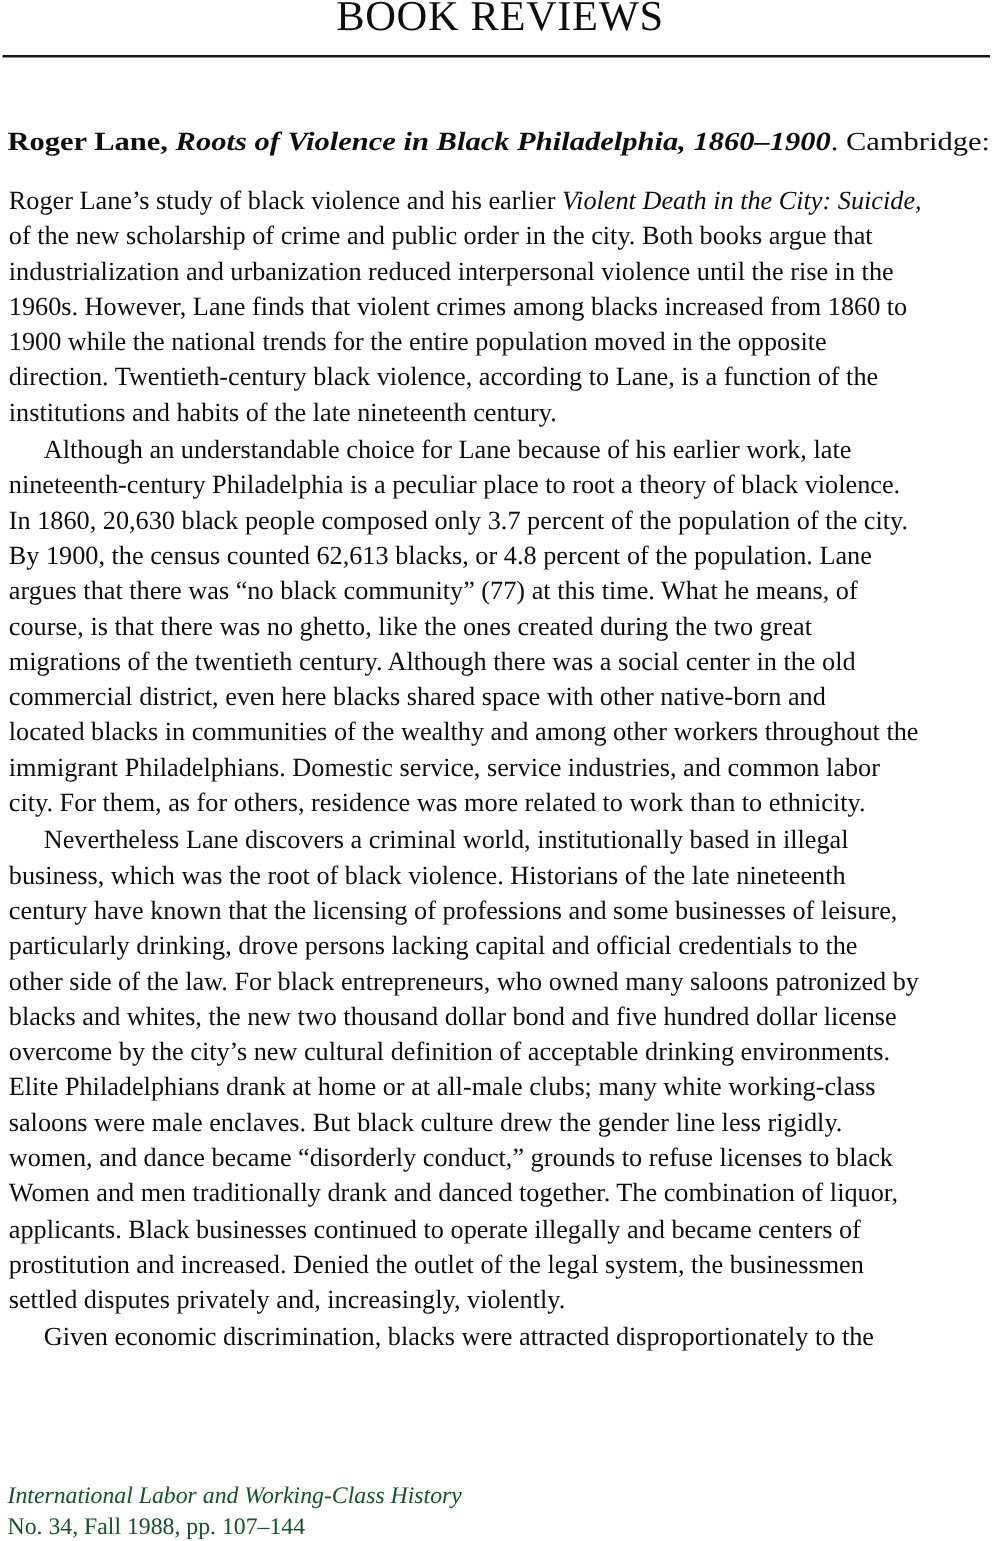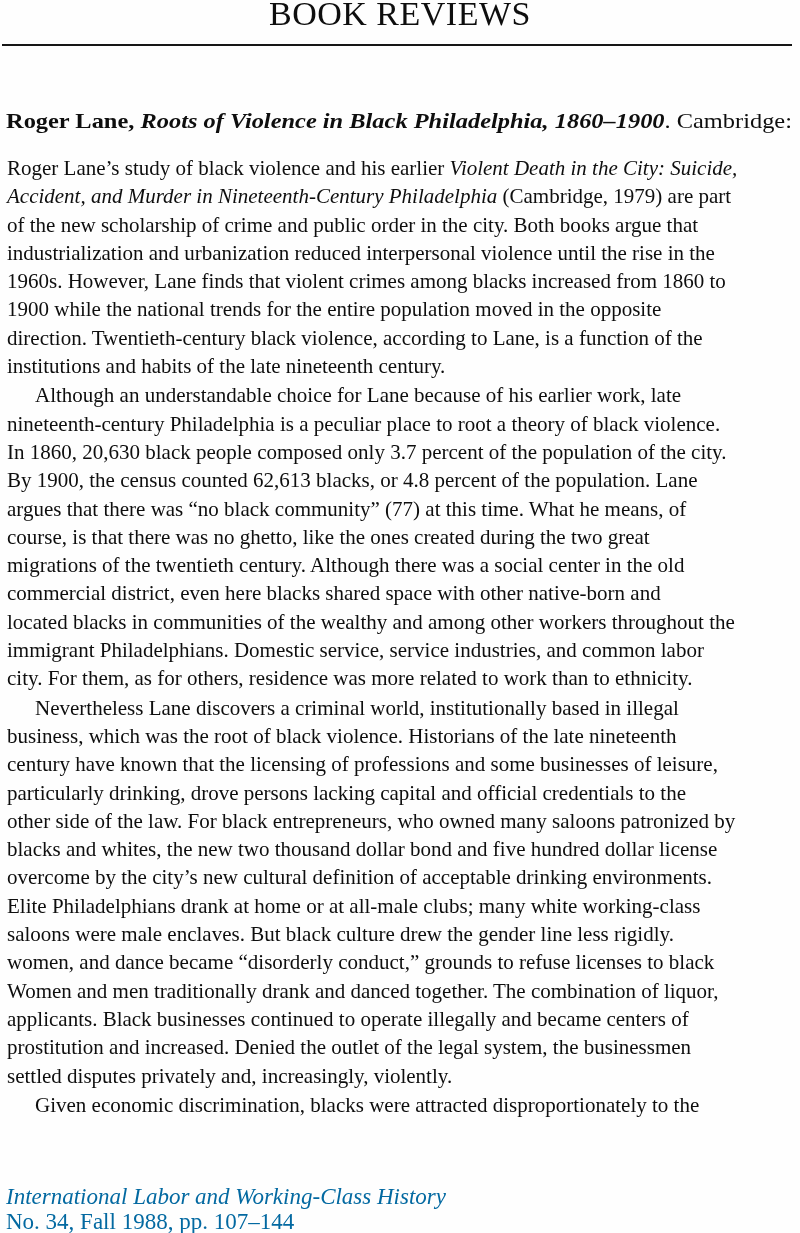--- a/index.html
+++ b/index.html
@@ -32,21 +32,21 @@
     position: absolute;
     top: 44px;
     left: 2px;
     width: 790px;
     height: 2px;
     background: #161616;
   }
   .content {
     position: absolute;
     left: 6px;
-    top: 107px;
+    top: 99px;
     width: 786px;
     font-size: 21px;
   }
   .pline {
     line-height: 28.3px;
     height: 28.3px;
     white-space: nowrap;
     overflow: visible;
   }
   #citation .pline {
@@ -59,41 +59,40 @@
     transform-origin: 0 50%;
   }
   #review-body { margin-top: 18px; }
   .para { margin: 1px; }
   .it { font-style: italic; }
   .bd { font-weight: bold; }
   .footer {
     position: absolute;
     left: 6px;
     top: 1184px;
-    font-size: 23px;
+    font-size: 19px;
     line-height: 25px;
-    color: #0369a1;
+    color: #14532d;
   }
   .footer .journal { font-style: italic; }
 </style>
 </head>
 <body>
 
 <div class="page">
   <div class="title">BOOK REVIEWS</div>
   <div class="rule"></div>
 
   <div class="content">
     <div id="citation">
         <div class="pline"><span class="linetext" style="transform: scaleX(1.16224);"><span class="bd">Roger Lane, </span><span class="it bd">Roots of Violence in Black Philadelphia, 1860–1900</span><span>. Cambridge:</span></span></div>
       </div>
     <div id="review-body">
         <div class="para">
           <div class="pline"><span class="linetext"><span>Roger Lane’s study of black violence and his earlier </span><span class="it">Violent Death in the City: Suicide,</span></span></div>
-          <div class="pline"><span class="linetext"><span class="it">Accident, and Murder in Nineteenth-Century Philadelphia</span><span> (Cambridge, 1979) are part</span></span></div>
           <div class="pline"><span class="linetext"><span>of the new scholarship of crime and public order in the city. Both books argue that</span></span></div>
           <div class="pline"><span class="linetext"><span>industrialization and urbanization reduced interpersonal violence until the rise in the</span></span></div>
           <div class="pline"><span class="linetext"><span>1960s. However, Lane finds that violent crimes among blacks increased from 1860 to</span></span></div>
           <div class="pline"><span class="linetext"><span>1900 while the national trends for the entire population moved in the opposite</span></span></div>
           <div class="pline"><span class="linetext"><span>direction. Twentieth-century black violence, according to Lane, is a function of the</span></span></div>
           <div class="pline"><span class="linetext"><span>institutions and habits of the late nineteenth century.</span></span></div>
         </div>
         <div class="para">
           <div class="pline"><span class="linetext" style="margin-left: 28px;"><span>Although an understandable choice for Lane because of his earlier work, late</span></span></div>
           <div class="pline"><span class="linetext"><span>nineteenth-century Philadelphia is a peculiar place to root a theory of black violence.</span></span></div>

